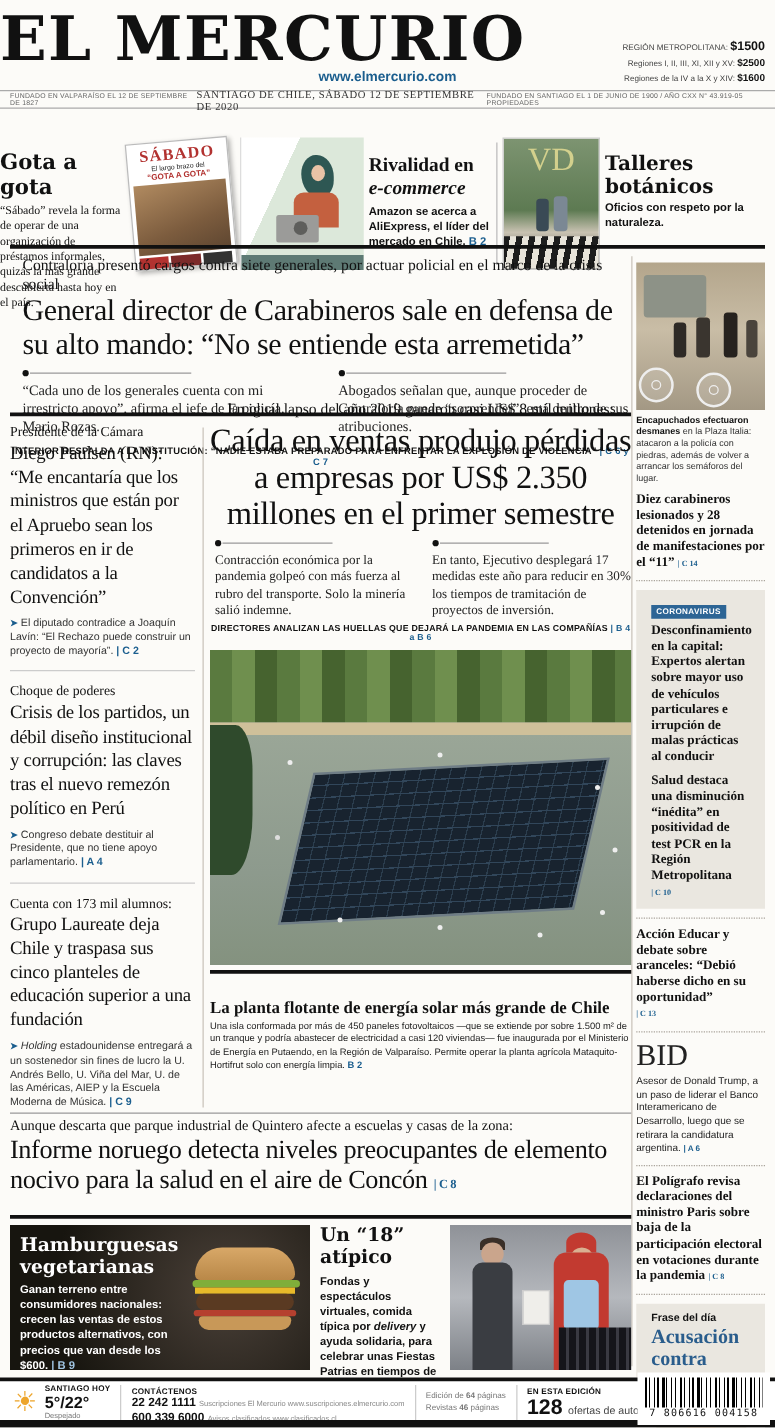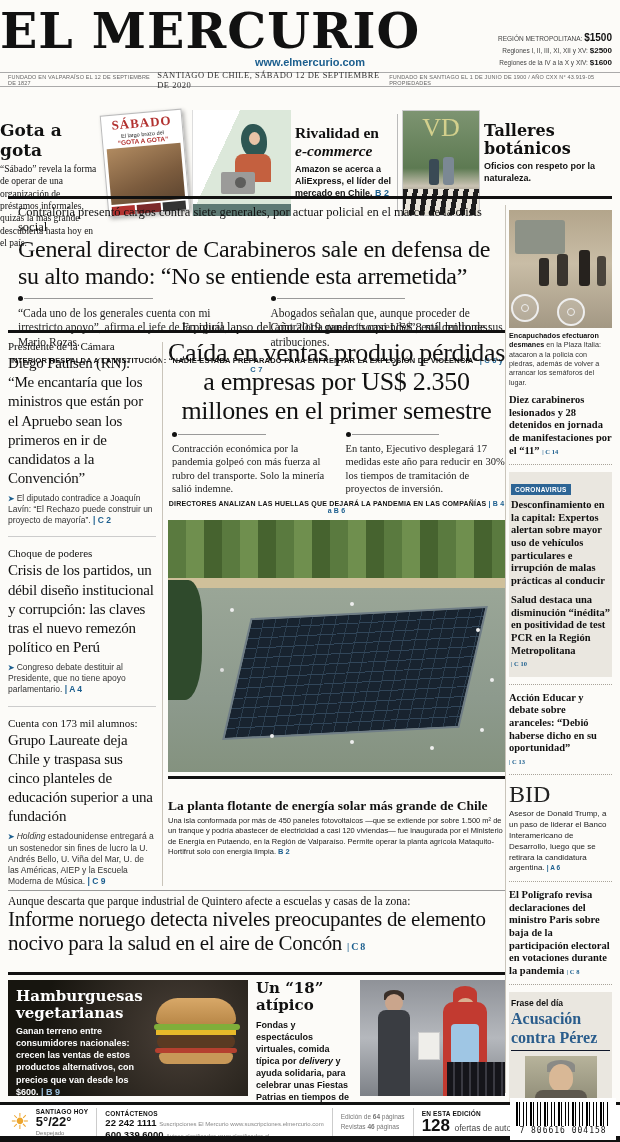--- a/index.html
+++ b/index.html
@@ -153,21 +153,21 @@
   .pp-f3{position:absolute;left:70px;top:40px;width:11px;height:36px;background:#26221e;border-radius:3px;}
   .pp-f4{position:absolute;left:88px;top:46px;width:9px;height:30px;background:#4a443c;border-radius:3px;}
   .wheel{position:absolute;width:24px;height:24px;border:2px solid #eee;border-radius:50%;background:rgba(255,255,255,.15);}
   .wheel::after{content:"";position:absolute;left:8px;top:8px;width:6px;height:6px;border:1px solid #eee;border-radius:50%;}
   .w1{left:2px;top:84px;} .w2{left:48px;top:88px;}
   .sb-caption{font-size:7.2px;line-height:1.3;color:#333;margin-top:3px;}
   .sb-caption b{color:#111;}
   .sb-hl{font-family:"Liberation Serif",serif;font-weight:bold;font-size:10.5px;line-height:1.2;margin-top:7px;}
   .sb-pg{font-size:6.5px;}
   .dots{border-top:1px dotted #a9a49a;margin:7px 0;}
-  .graybox{background:#eae7e0;padding:6px 2px 7px;}
+  .graybox{background:#eae7e0;padding:6px 12px 7px;}
   .cov-label{display:inline-block;background:#2d6595;color:#fff;font-weight:bold;font-size:6.5px;
      letter-spacing:.3px;padding:2px 4px;margin-bottom:4px;}
   .bid-title{font-family:"Liberation Serif",serif;font-size:24px;line-height:1;color:#222;}
   .bid-text{font-size:8px;line-height:1.35;color:#222;margin-top:3px;}
   .frase-label{font-weight:bold;font-size:8.5px;}
   .frase-title{font-family:"Liberation Serif",serif;font-weight:bold;font-size:16px;line-height:1.15;
      color:#2a5d8c;border-bottom:1px solid #0f172a;padding-bottom:3px;margin-top:2px;}
   .photo-perez{position:relative;width:72px;height:48px;margin:5px auto 0;overflow:hidden;
      background:linear-gradient(#b7b39b,#8e8b76);}
   .pz-face{position:absolute;left:24px;top:8px;width:24px;height:28px;background:#d9b896;border-radius:50% 50% 45% 45%;}

